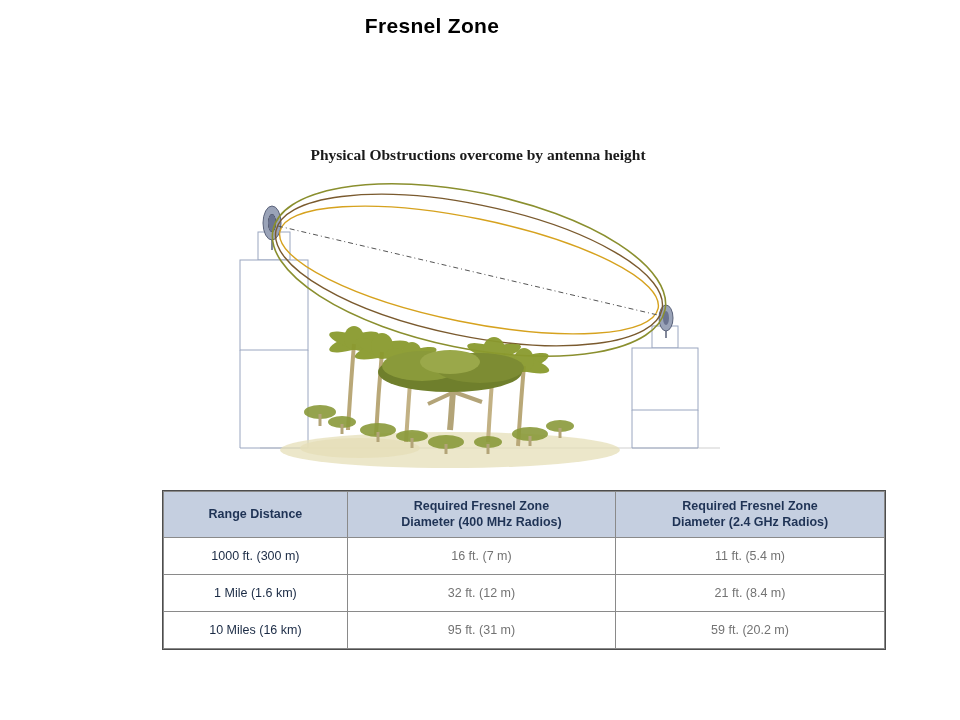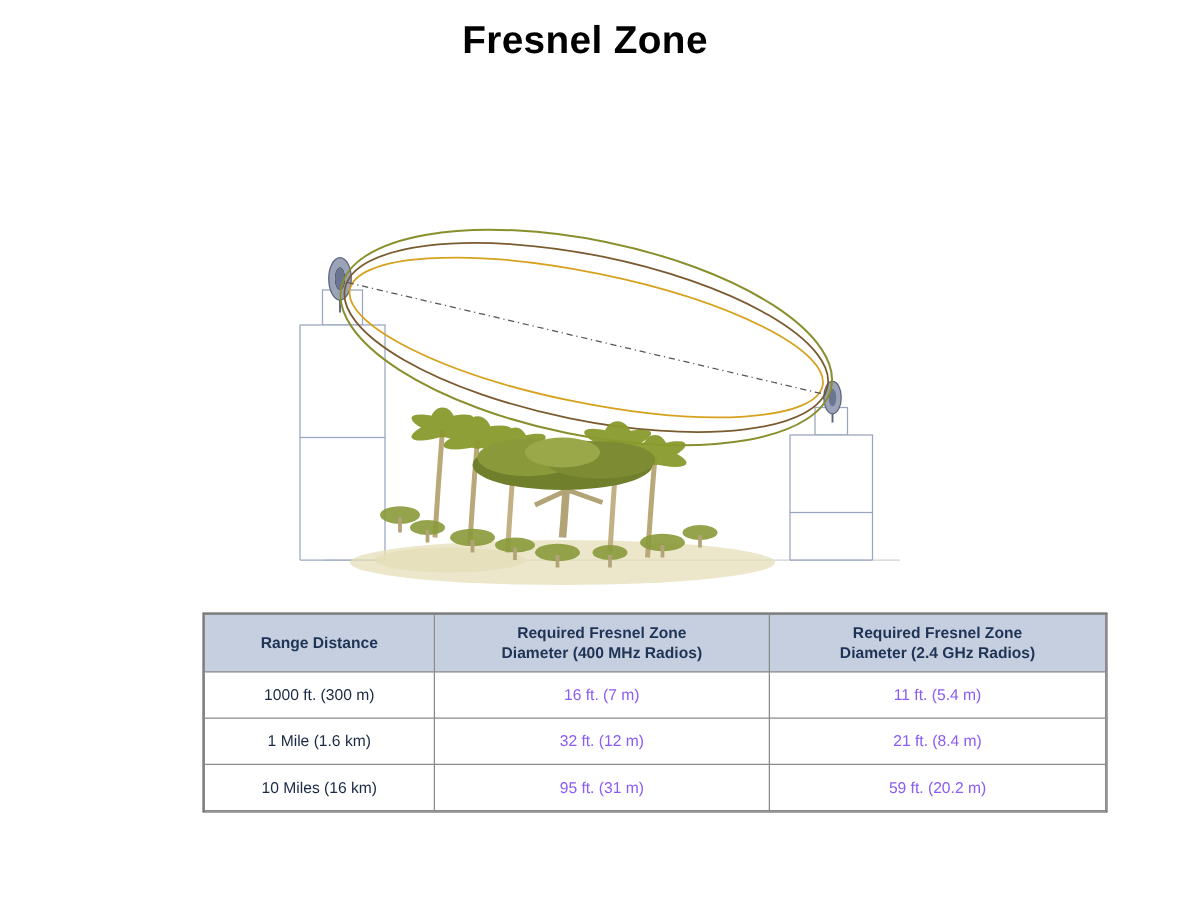--- a/index.html
+++ b/index.html
@@ -13,25 +13,24 @@
     font-family: "Liberation Sans", sans-serif;
     overflow: hidden;
     position: relative;
   }
   .slide-title {
     position: absolute;
     top: 14px;
     left: 0;
     width: 864px;
     text-align: center;
-    font-size: 31px;
+    font-size: 21px;
     font-weight: bold;
     color: #000000;
     letter-spacing: 0.3px;
-    margin-left: 36px;
   }
   
   .illustration {
     position: absolute;
     left: 200px;
     top: 130px;
     width: 560px;
     height: 350px;
   }
   .illus-caption {
@@ -85,33 +84,34 @@
     font-size: 12.5px;
     padding: 6px 4px;
     height: 24px;
   }
   table.fz-table tbody td.first-col {
     font-weight: normal;
     color: #1a2a44;
   }
   table.fz-table tbody td.data-col {
     font-weight: normal;
-    color: #8b5cf6;
+    color: #737373;
   }
   col.c1 { width: 25.5%; }
   col.c2 { width: 37.2%; }
   col.c3 { width: 37.3%; }
 </style>
 </head>
 <body>
 
 <div class="slide-title">Fresnel Zone</div>
 
 <div class="illustration">
 
+  <div class="illus-caption">Physical Obstructions overcome by antenna height</div>
 
   <svg class="illus-svg" width="560" height="350" viewBox="0 0 560 350">
 
     <line x1="60" y1="318" x2="520" y2="318" stroke="#cfcfcf" stroke-width="1"></line>
 
     <g>
       <rect x="54" y="168" width="180" height="0" fill="none"></rect>
       <rect x="58" y="102" width="32" height="28" fill="#ffffff" stroke="#9aa6c0" stroke-width="1"></rect>
       <rect x="40" y="130" width="68" height="90" fill="#ffffff" stroke="#9aa6c0" stroke-width="1"></rect>
       <line x1="40" y1="220" x2="40" y2="318" stroke="#9aa6c0" stroke-width="1"></line>

